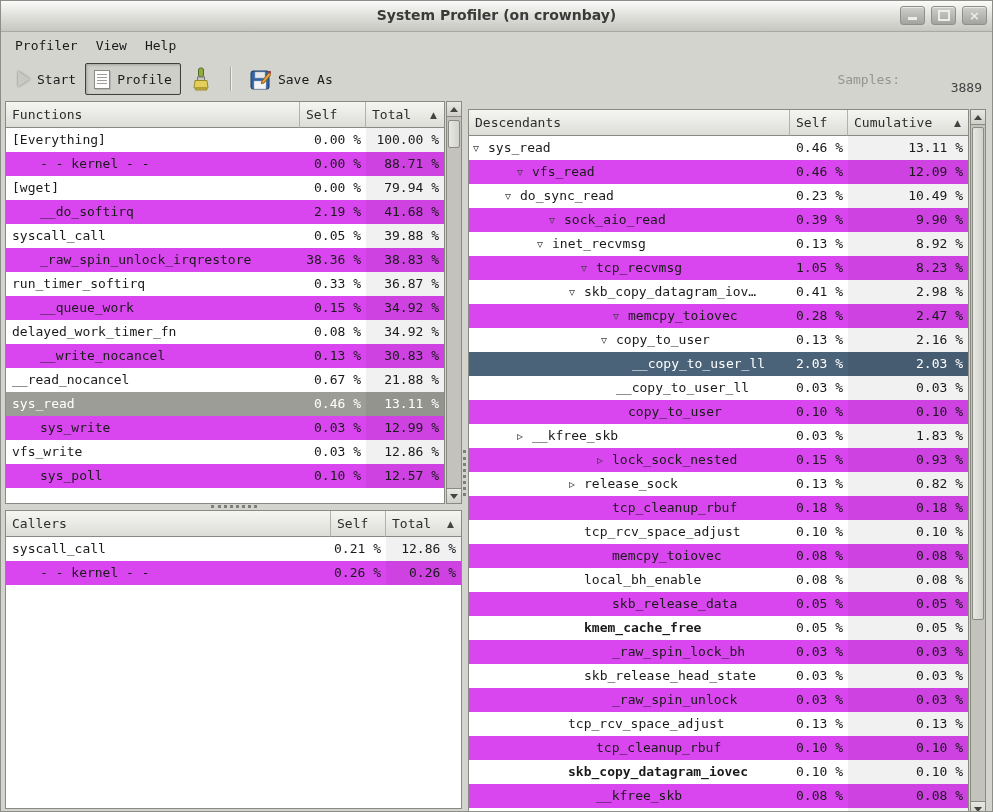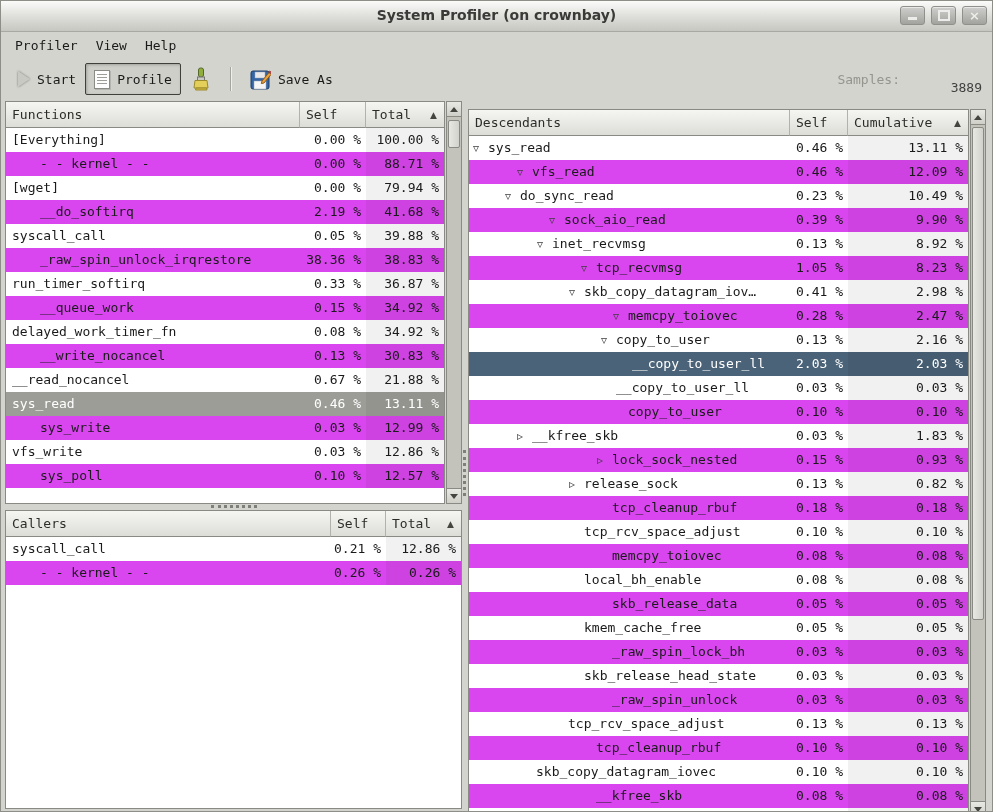--- a/index.html
+++ b/index.html
@@ -374,21 +374,21 @@
             <div class="cell name" style="padding-left: 100px;"><span class="expander"></span>local_bh_enable</div>
             <div class="cell num">0.08 %</div>
             <div class="cell num sorted">0.08 %</div>
           </div>
           <div class="row g-desc stripe">
             <div class="cell name" style="padding-left: 100px;"><span class="expander"></span>skb_release_data</div>
             <div class="cell num">0.05 %</div>
             <div class="cell num sorted">0.05 %</div>
           </div>
           <div class="row g-desc">
-            <div class="cell name" style="padding-left: 100px;"><span class="expander"></span>kmem_cache_free</div>
+            <div class="cell name" style="padding-left: 100px; font-weight: bold;"><span class="expander"></span>kmem_cache_free</div>
             <div class="cell num">0.05 %</div>
             <div class="cell num sorted">0.05 %</div>
           </div>
           <div class="row g-desc stripe">
             <div class="cell name" style="padding-left: 100px;"><span class="expander"></span>_raw_spin_lock_bh</div>
             <div class="cell num">0.03 %</div>
             <div class="cell num sorted">0.03 %</div>
           </div>
           <div class="row g-desc">
             <div class="cell name" style="padding-left: 100px;"><span class="expander"></span>skb_release_head_state</div>
@@ -404,21 +404,21 @@
             <div class="cell name" style="padding-left: 84px;"><span class="expander"></span>tcp_rcv_space_adjust</div>
             <div class="cell num">0.13 %</div>
             <div class="cell num sorted">0.13 %</div>
           </div>
           <div class="row g-desc stripe">
             <div class="cell name" style="padding-left: 84px;"><span class="expander"></span>tcp_cleanup_rbuf</div>
             <div class="cell num">0.10 %</div>
             <div class="cell num sorted">0.10 %</div>
           </div>
           <div class="row g-desc">
-            <div class="cell name" style="padding-left: 52px;"><span class="expander"></span>skb_copy_datagram_iovec</div>
+            <div class="cell name" style="padding-left: 84px; font-weight: bold;"><span class="expander"></span>skb_copy_datagram_iovec</div>
             <div class="cell num">0.10 %</div>
             <div class="cell num sorted">0.10 %</div>
           </div>
           <div class="row g-desc stripe">
             <div class="cell name" style="padding-left: 84px;"><span class="expander"></span>__kfree_skb</div>
             <div class="cell num">0.08 %</div>
             <div class="cell num sorted">0.08 %</div>
           </div>
           <div class="row g-desc">
             <div class="cell name" style="padding-left: 84px;"><span class="expander"></span>lock_sock_nested</div>

